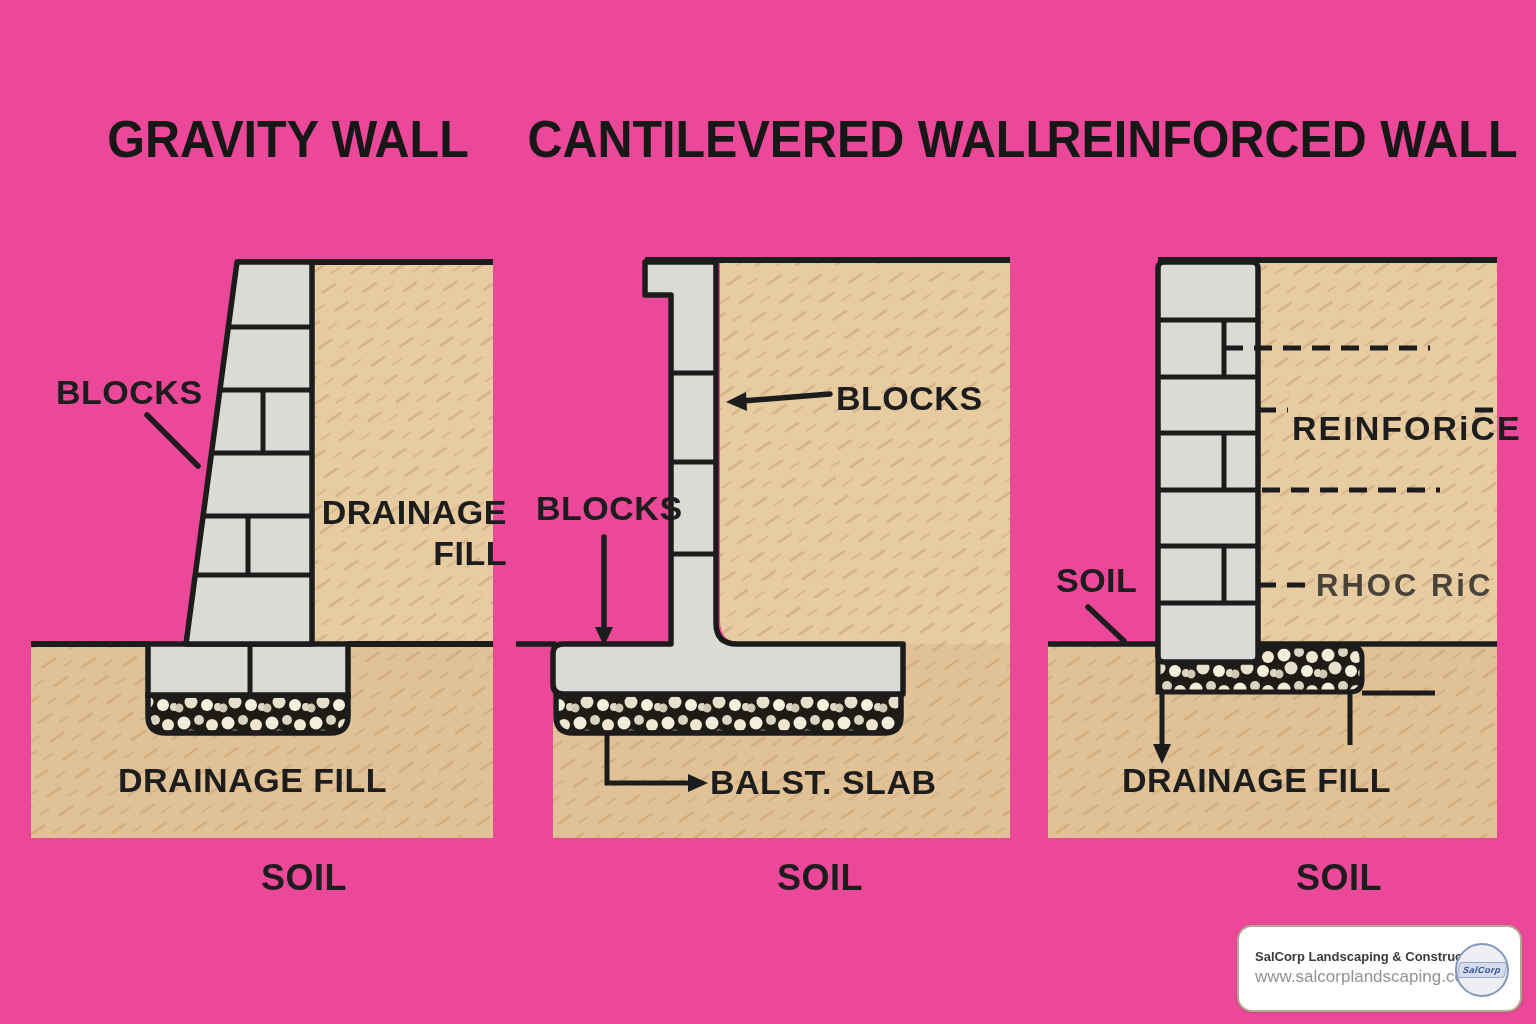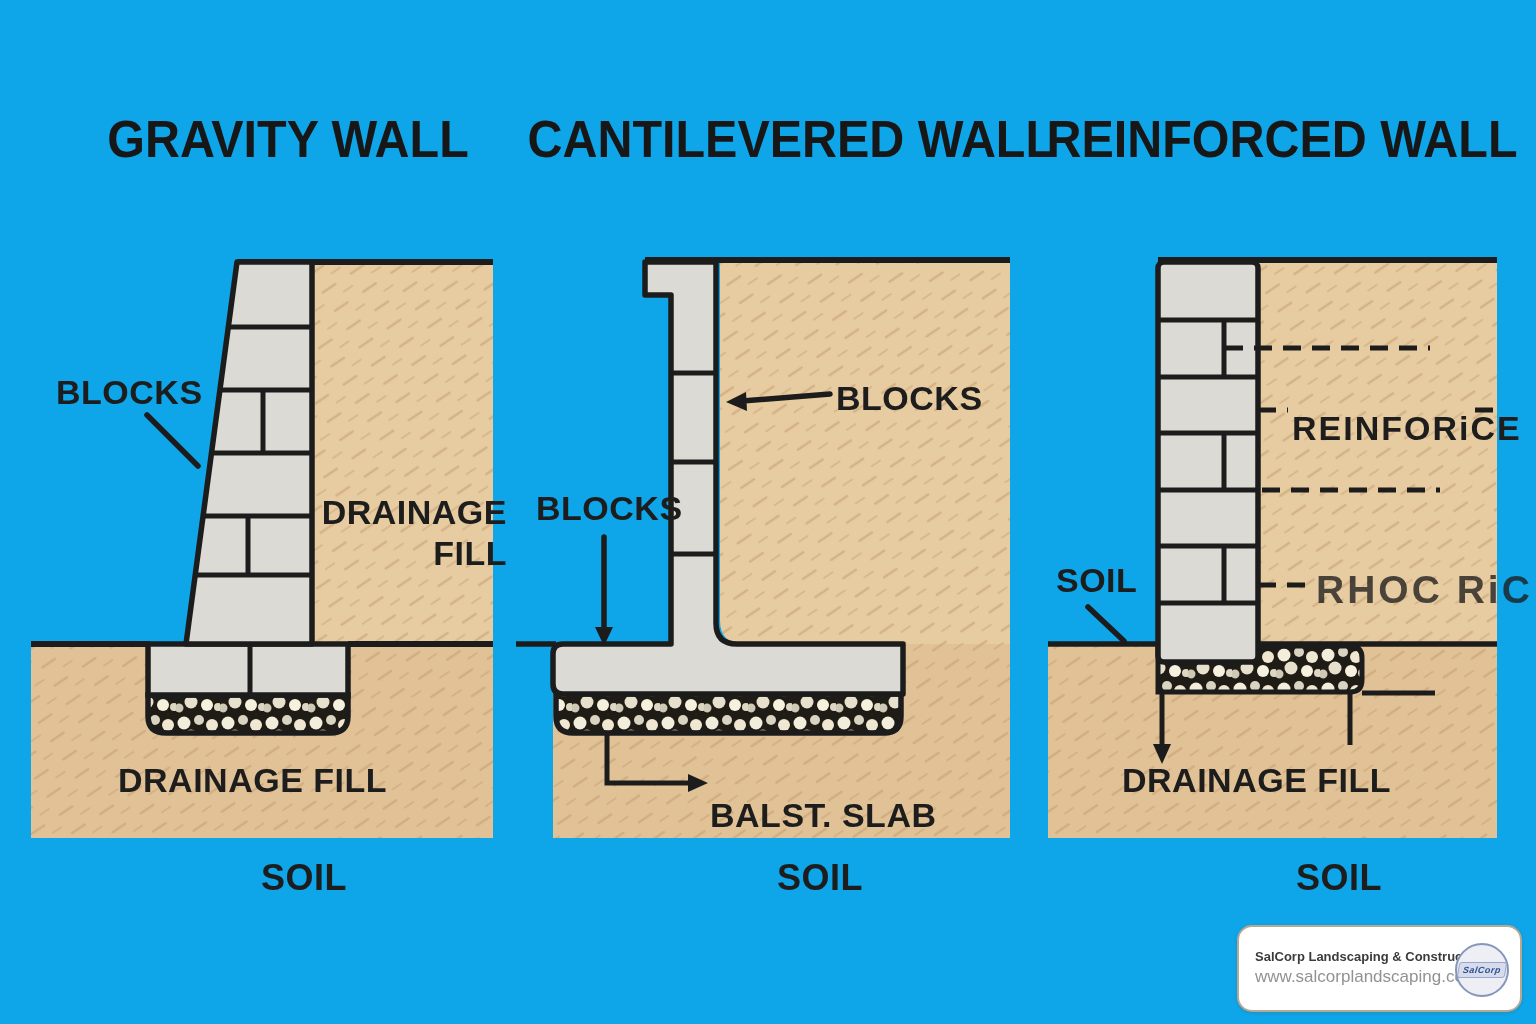--- a/index.html
+++ b/index.html
@@ -1,25 +1,25 @@
 <!DOCTYPE html>
 <html><head>
 <meta charset="utf-8">
 <style>
   html,body{margin:0;padding:0;background:#F8F2E3;}
-  .stage{position:relative;width:1536px;height:1024px;background:#0ea5e9;
+  .stage{position:relative;width:1536px;height:1024px;background:#ec4899;
          font-family:"Liberation Sans",sans-serif;overflow:hidden;}
   .stage svg{position:absolute;left:0;top:0;}
   .title{position:absolute;font-weight:700;color:#171717;font-size:51px;
          text-align:center;white-space:nowrap;transform:scaleX(.95);
          transform-origin:center;letter-spacing:0px;}
   .lbl{position:absolute;font-weight:700;color:#1d1d1d;font-size:34px;
        letter-spacing:.5px;line-height:1.2;white-space:pre-line;}
   .lbl.center{text-align:right;}
-  .faded{opacity:.78;letter-spacing:3px;font-size:39px;}
+  .faded{opacity:.78;letter-spacing:3px;font-size:31px;}
   .wm-card{position:absolute;left:1237px;top:925px;width:281px;height:83px;
            background:#ffffff;border:2px solid #b3a995;border-radius:15px;
            box-shadow:0 1px 3px rgba(90,80,60,.25);}
   .wm-text{position:absolute;left:16px;top:22px;width:212px;}
   .wm-company{font-weight:700;font-size:13px;color:#3b3b3b;white-space:nowrap;}
   .wm-site{font-size:17px;color:#929292;margin-top:3px;white-space:nowrap;}
   .wm-logo{position:absolute;left:216px;top:16px;width:50px;height:50px;border-radius:50%;
            background:#edeff5;border:2px solid #8496ba;display:flex;align-items:center;justify-content:center;}
   .wm-logo-blob{background:#d7dcec;border:1px solid #9aa7c9;border-radius:3px;
                 transform:skewX(-10deg);padding:2px 4px;}
@@ -161,21 +161,21 @@
   <div class="title" style="left:1032px;top:110px;width:500px;">REINFORCED WALL</div>
 
   <div class="lbl" style="left:56px;top:372px;">BLOCKS</div>
   <div class="lbl center" style="left:302px;top:492px;width:205px;">DRAINAGE
 FILL</div>
   <div class="lbl" style="left:118px;top:760px;">DRAINAGE FILL</div>
   <div class="lbl center" style="left:147px;top:856px;width:200px;font-size:36px;">SOIL</div>
 
   <div class="lbl" style="left:536px;top:488px;">BLOCKS</div>
   <div class="lbl" style="left:836px;top:378px;">BLOCKS</div>
-  <div class="lbl" style="left:710px;top:762px;margin-top:33px;">BALST. SLAB</div>
+  <div class="lbl" style="left:710px;top:762px;">BALST. SLAB</div>
   <div class="lbl center" style="left:663px;top:856px;width:200px;font-size:36px;">SOIL</div>
 
   <div class="lbl" style="left:1292px;top:408px;letter-spacing:2px;">REINFORiCE</div>
   <div class="lbl faded" style="left:1316px;top:567px;">RHOC RiC</div>
   <div class="lbl" style="left:1056px;top:560px;">SOIL</div>
   <div class="lbl" style="left:1122px;top:760px;">DRAINAGE FILL</div>
   <div class="lbl center" style="left:1182px;top:856px;width:200px;font-size:36px;">SOIL</div>
 
   <div class="wm-card">
     <div class="wm-text">

